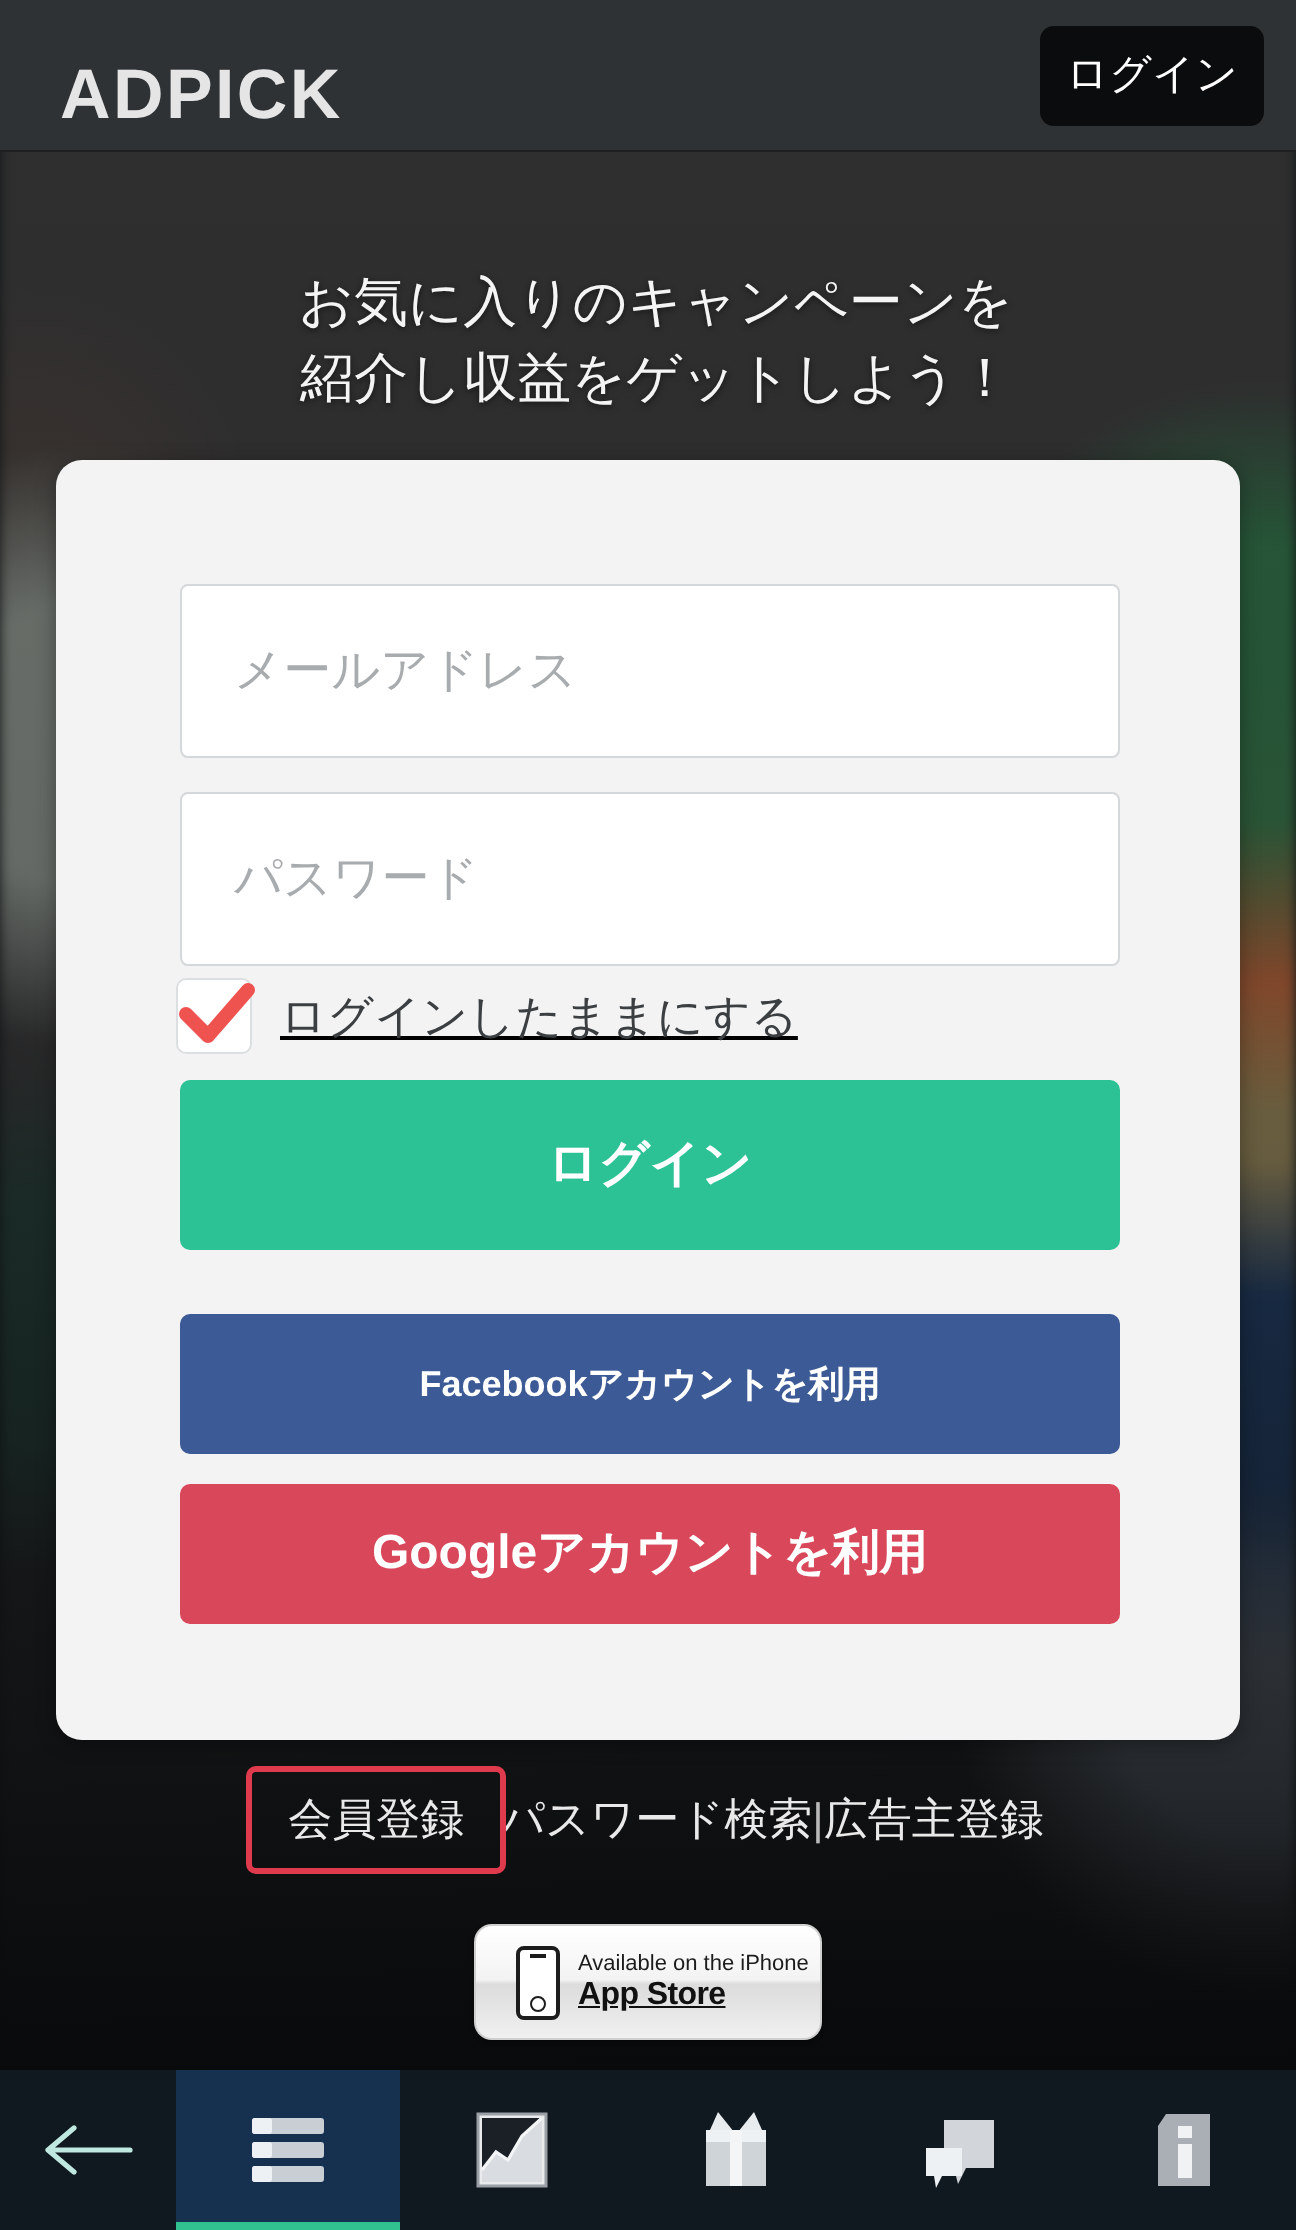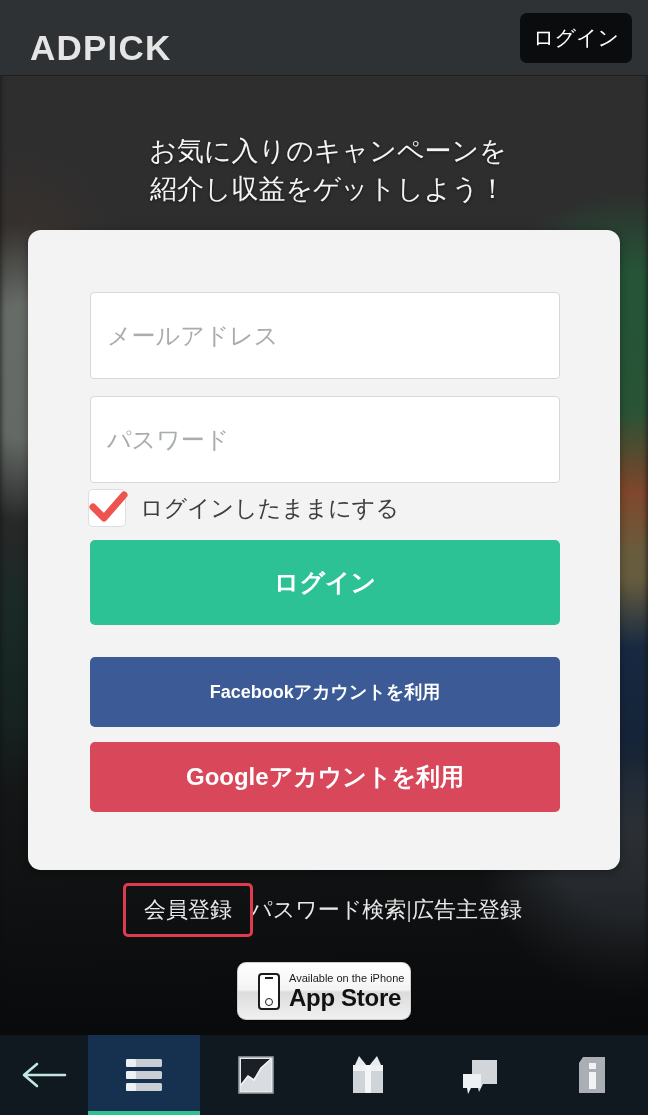--- a/index.html
+++ b/index.html
@@ -115,36 +115,37 @@
     position: absolute;
     left: 62px;
     width: 470px;
     height: 87px;
     background: #ffffff;
     border: 1px solid #d5d8da;
     border-radius: 4px;
     font-family: "Liberation Sans", "DejaVu Sans", sans-serif;
     font-size: 24px;
     color: #3a3a3a;
-    padding: 0 16px;
+    padding: 0 26px;
     outline: none;
   }
   .text-field::placeholder { color: #a9acae; }
 
   #email-field { top: 62px; }
   #password-field { top: 166px; }
 
   
   #remember-row {
     position: absolute;
     left: 60px;
     top: 258px;
     height: 40px;
     display: flex;
     align-items: center;
+    text-decoration: underline;
   }
   #remember-checkbox {
     position: relative;
     width: 38px;
     height: 38px;
     background: #ffffff;
     border: 1px solid #dcdfe1;
     border-radius: 5px;
     cursor: pointer;
     flex: 0 0 auto;
@@ -270,25 +271,26 @@
     border-radius: 50%;
   }
   #appstore-text { margin-left: 9px; line-height: 1; }
   #appstore-line1 {
     font-size: 11px;
     color: #1c1c1c;
     display: block;
     margin-bottom: 2px;
   }
   #appstore-line2 {
-    font-size: 24px;
+    font-size: 16px;
     color: #111111;
     font-weight: bold;
     display: block;
     letter-spacing: -0.3px;
+    text-decoration: underline;
   }
 
   
   #bottom-nav {
     position: absolute;
     left: 0;
     bottom: 0;
     width: 648px;
     height: 80px;
     background: #101820;

